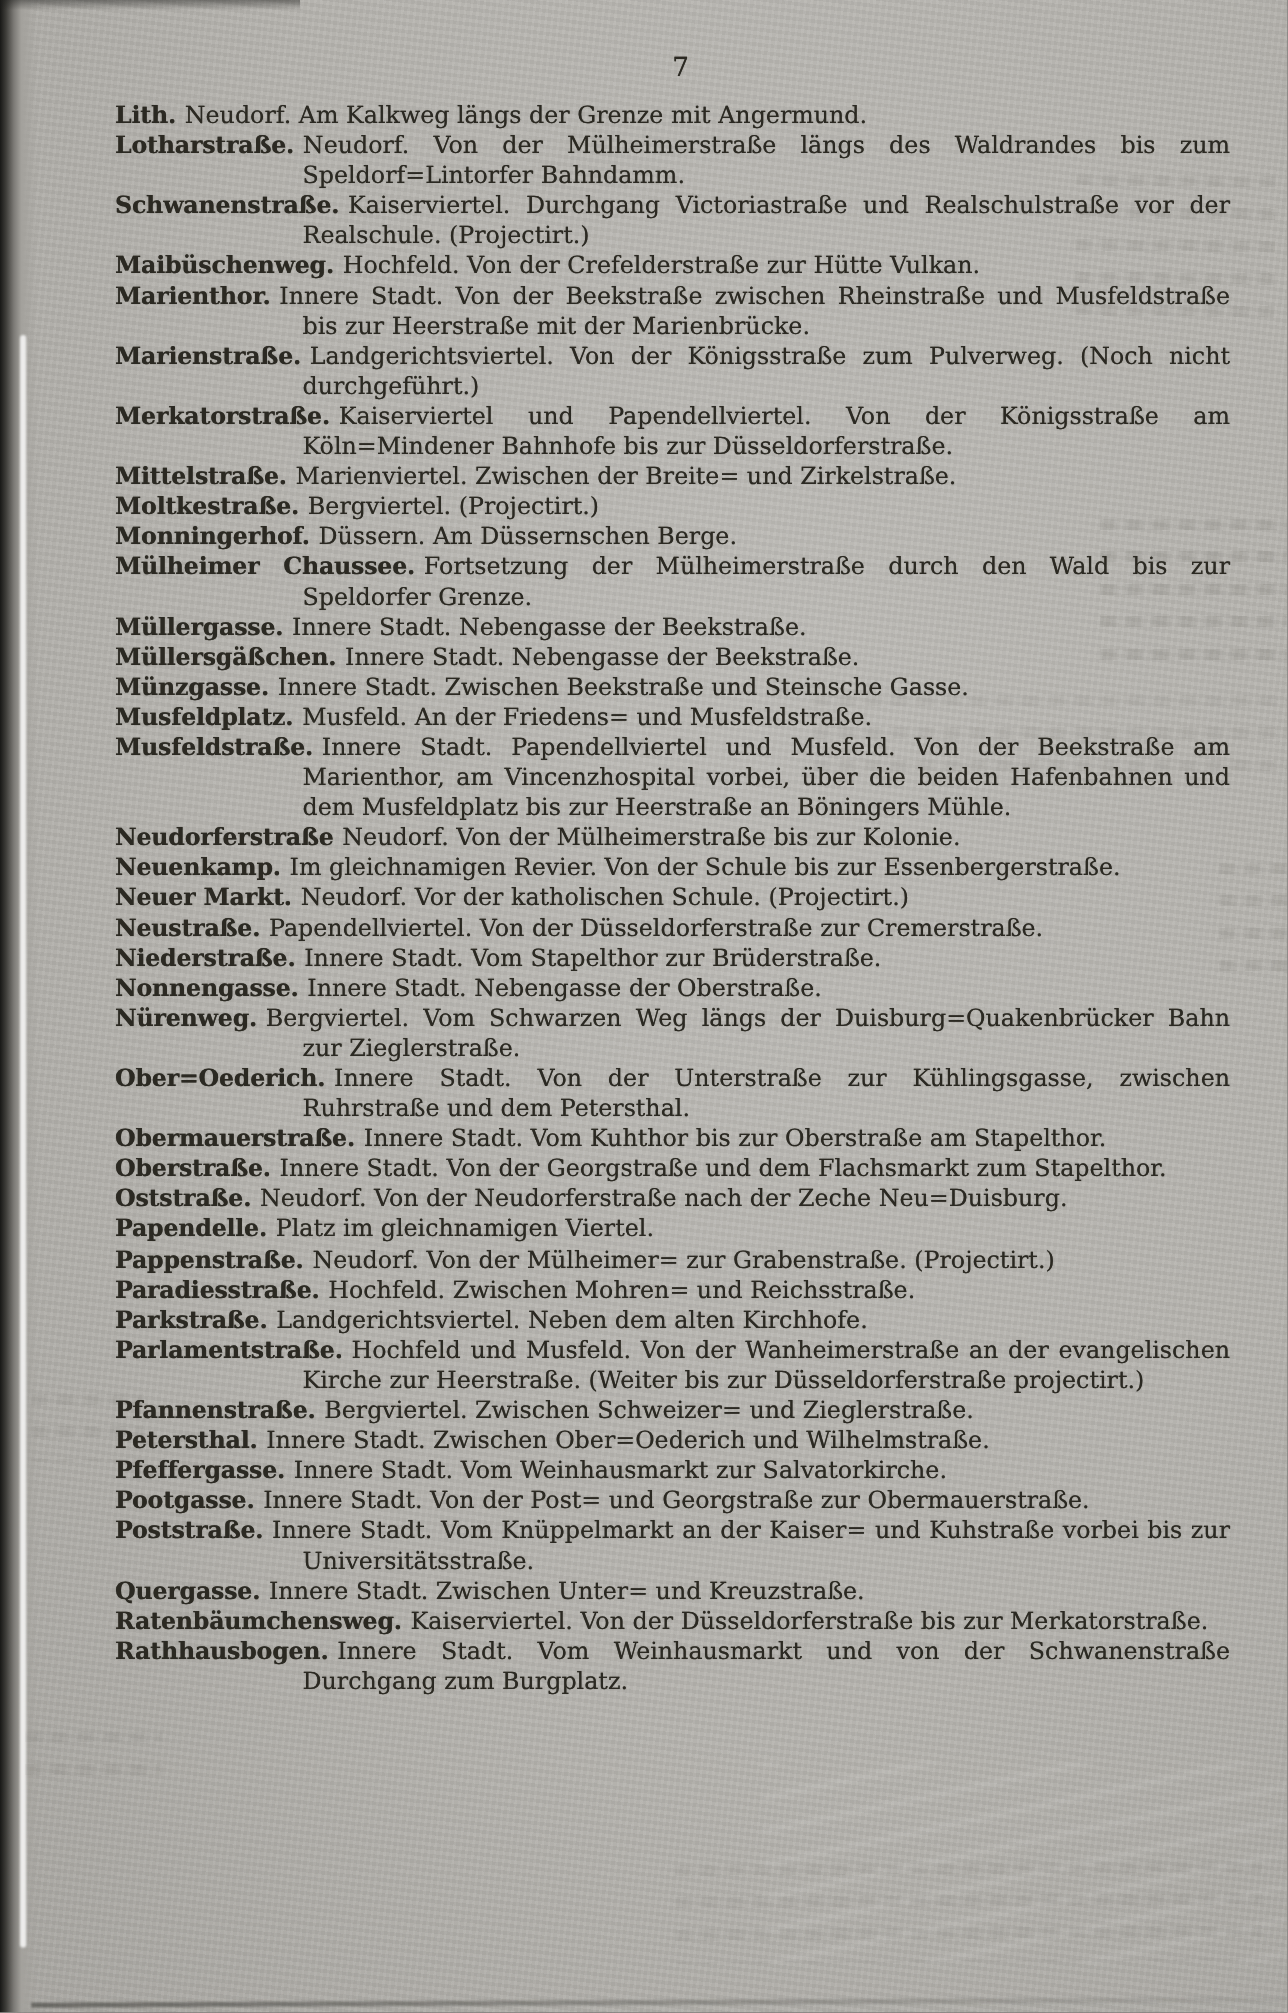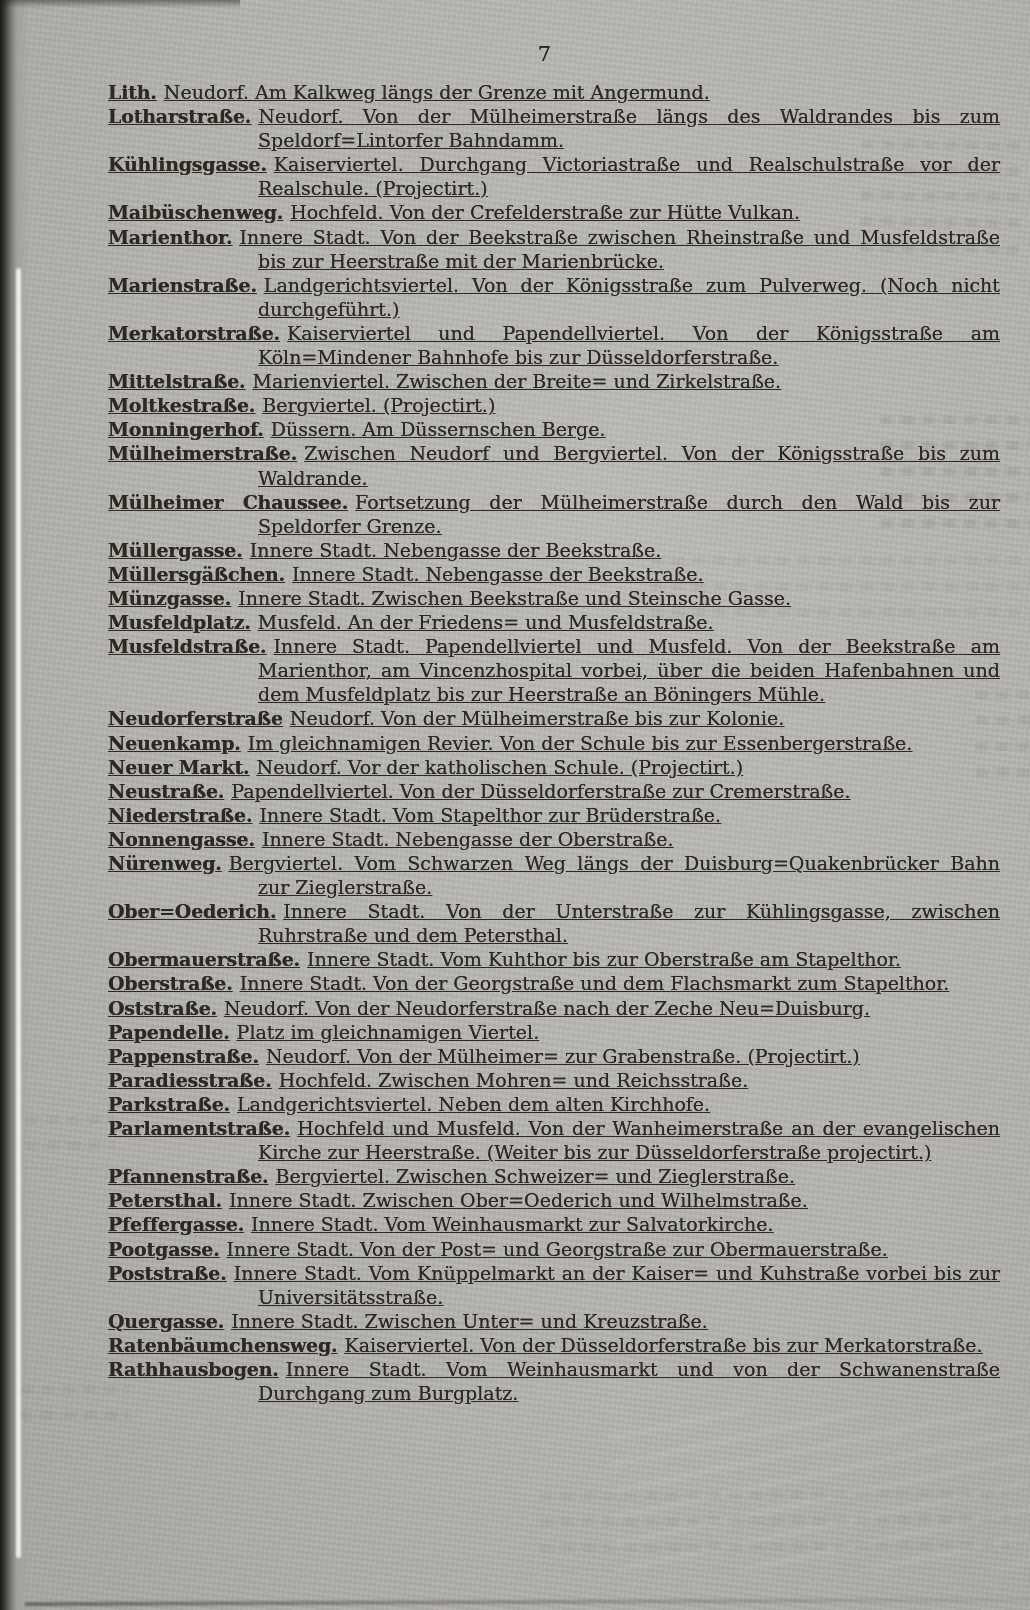--- a/index.html
+++ b/index.html
@@ -58,25 +58,24 @@
   .g6{left:20px;top:1385px;width:110px;height:40px;opacity:.12;}
   .g7{left:540px;top:1490px;width:470px;height:80px;opacity:.10;transform:rotate(-.4deg);}
   
   .pagenum{
     position:absolute;left:100px;top:42px;width:890px;
     text-align:center;font-size:21px;letter-spacing:1px;
     text-shadow:0 0 .6px rgba(43,41,34,.85);
   }
   
   .entries{
-    position:absolute;left:108px;top:80px;width:892px;
+    position:absolute;left:92px;top:80px;width:892px;
     font-size:19px;line-height:24.1px;
     text-align:justify;
     text-shadow:0 0 .55px rgba(43,41,34,.8);
-    text-decoration:underline;
   }
   .entry{padding-left:150px;text-indent:-150px;}
   .head{font-weight:bold;letter-spacing:-.2px;margin-right:7px;}
 </style>
 </head>
 <body>
 
 <div class="scan">
   <div class="edge-left"></div>
   <div class="edge-topleft"></div>
@@ -92,39 +91,38 @@
   <div class="ghost g6"></div>
   <div class="ghost g7"></div>
 
   <div class="pagenum">7</div>
 
   <div class="entries" id="entries">
   <div class="entry"><span class="head">Lith.</span><span class="desc">Neudorf. Am Kalkweg längs der Grenze mit Angermund.</span></div>
 
   <div class="entry"><span class="head">Lotharstraße.</span><span class="desc">Neudorf. Von der Mülheimerstraße längs des Waldrandes bis zum Speldorf=Lintorfer Bahndamm.</span></div>
 
-  <div class="entry"><span class="head">Kühlingsgasse.</span><span class="desc">Kaiserviertel. Durchgang Victoriastraße und Realschulstraße vor der Realschule. (Projectirt.)</span></div>
+  <div class="entry"><span class="head">Schwanenstraße.</span><span class="desc">Kaiserviertel. Durchgang Victoriastraße und Realschulstraße vor der Realschule. (Projectirt.)</span></div>
 
   <div class="entry"><span class="head">Maibüschenweg.</span><span class="desc">Hochfeld. Von der Crefelderstraße zur Hütte Vulkan.</span></div>
 
   <div class="entry"><span class="head">Marienthor.</span><span class="desc">Innere Stadt. Von der Beekstraße zwischen Rheinstraße und Musfeldstraße bis zur Heerstraße mit der Marienbrücke.</span></div>
 
   <div class="entry"><span class="head">Marienstraße.</span><span class="desc">Landgerichtsviertel. Von der Königsstraße zum Pulverweg. (Noch nicht durchgeführt.)</span></div>
 
 
   <div class="entry"><span class="head">Merkatorstraße.</span><span class="desc">Kaiserviertel und Papendellviertel. Von der Königsstraße am Köln=Mindener Bahnhofe bis zur Düsseldorferstraße.</span></div>
 
   <div class="entry"><span class="head">Mittelstraße.</span><span class="desc">Marienviertel. Zwischen der Breite= und Zirkelstraße.</span></div>
 
 
   <div class="entry"><span class="head">Moltkestraße.</span><span class="desc">Bergviertel. (Projectirt.)</span></div>
 
   <div class="entry"><span class="head">Monningerhof.</span><span class="desc">Düssern. Am Düssernschen Berge.</span></div>
 
-  <div class="entry"><span class="head">Mülheimerstraße.</span><span class="desc">Zwischen Neudorf und Bergviertel. Von der Königsstraße bis zum Waldrande.</span></div>
 
   <div class="entry"><span class="head">Mülheimer Chaussee.</span><span class="desc">Fortsetzung der Mülheimerstraße durch den Wald bis zur Speldorfer Grenze.</span></div>
 
   <div class="entry"><span class="head">Müllergasse.</span><span class="desc">Innere Stadt. Nebengasse der Beekstraße.</span></div>
 
   <div class="entry"><span class="head">Müllersgäßchen.</span><span class="desc">Innere Stadt. Nebengasse der Beekstraße.</span></div>
 
   <div class="entry"><span class="head">Münzgasse.</span><span class="desc">Innere Stadt. Zwischen Beekstraße und Steinsche Gasse.</span></div>
 
   <div class="entry"><span class="head">Musfeldplatz.</span><span class="desc">Musfeld. An der Friedens= und Musfeldstraße.</span></div>

